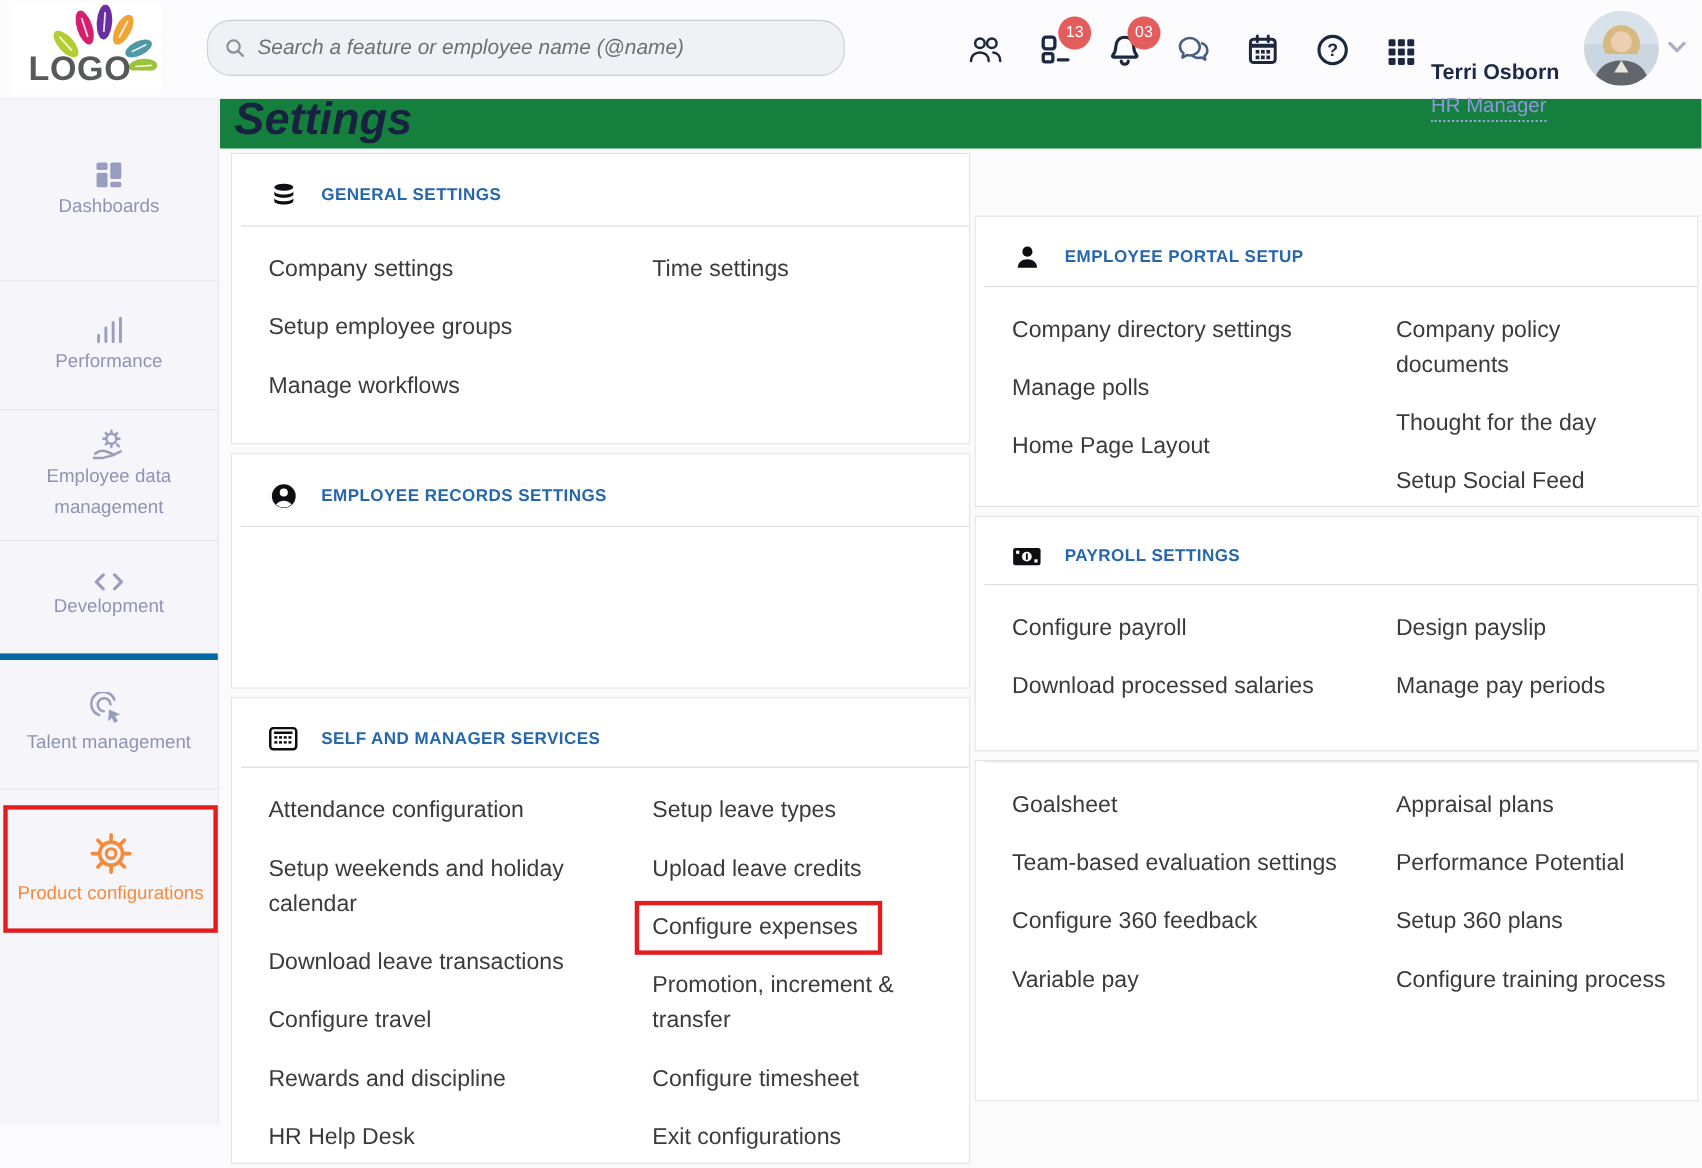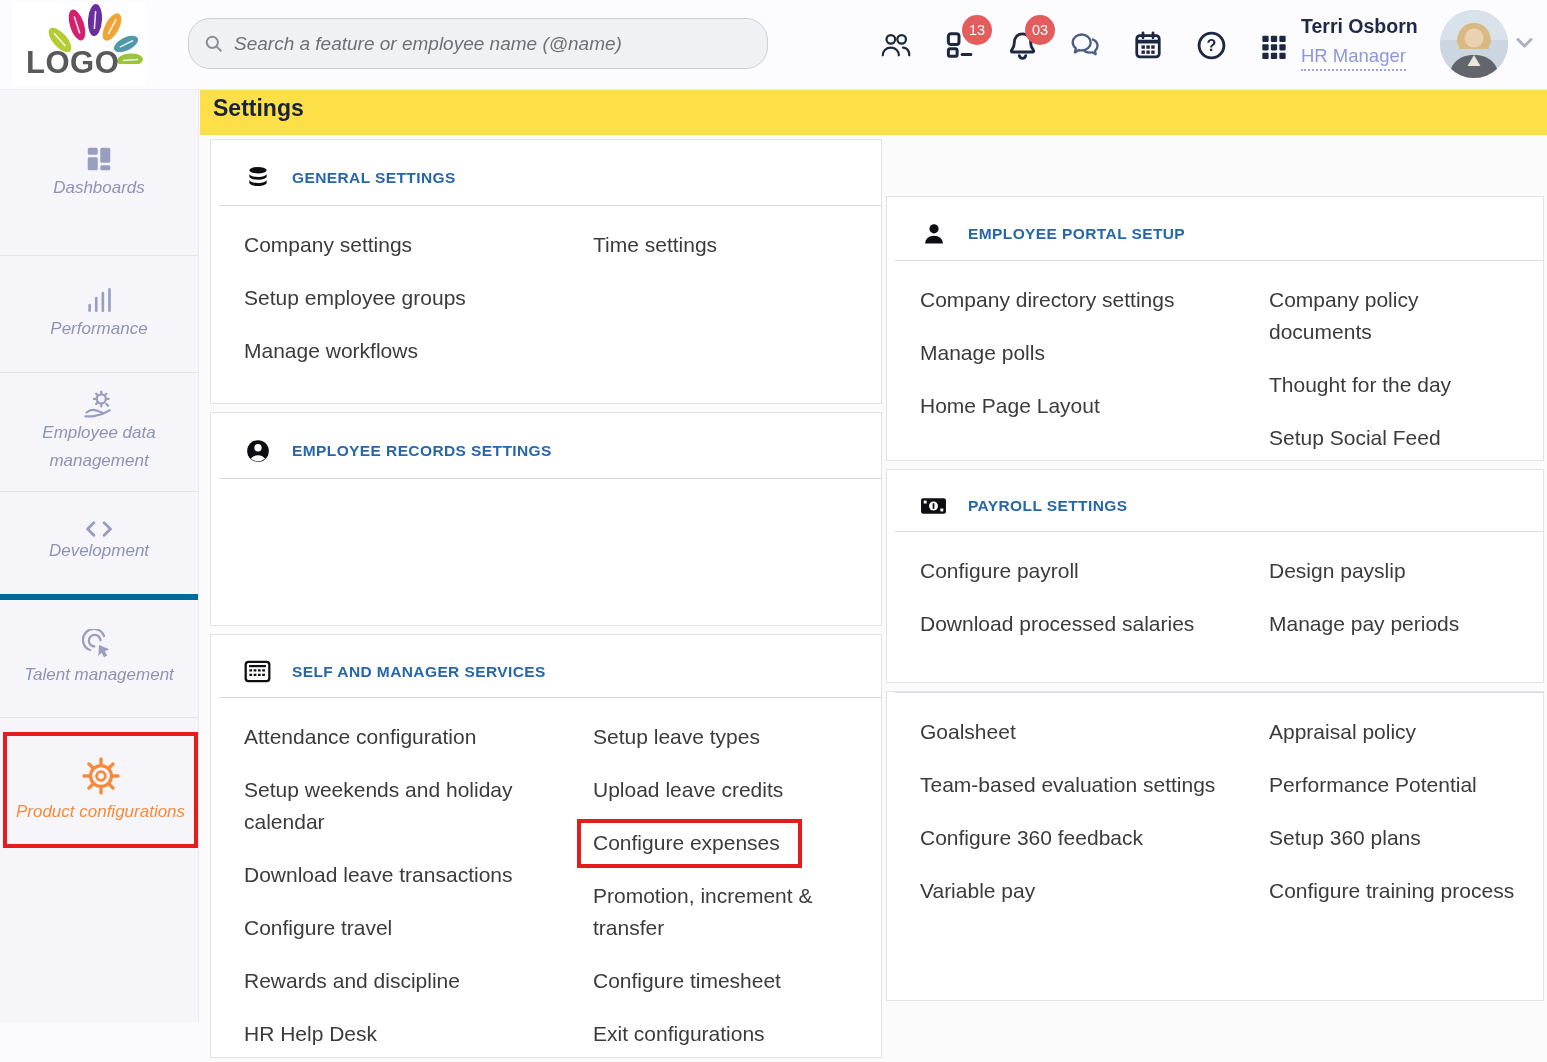--- a/index.html
+++ b/index.html
@@ -14,40 +14,40 @@
 
   .searchbar { position:absolute; left:188px; top:18px; width:580px; height:51px; background:#f0f1f4; border:1px solid #cbd0d6; border-radius:22px; display:flex; align-items:center; padding:0 15px; gap:10px; }
   .searchbar input { flex:1; border:none; outline:none; background:transparent; font-family:"Liberation Sans",sans-serif; font-style:italic; font-size:19px; color:#55585e; }
   .searchbar input::placeholder { color:#6d7177; opacity:1; }
 
   .icon-cluster { position:absolute; left:880px; top:0; height:90px; display:flex; align-items:center; gap:31px; }
   .tb-icon { position:relative; width:32px; height:32px; display:flex; align-items:center; justify-content:center; cursor:pointer; }
   .badge { position:absolute; top:-14px; right:-17px; width:30px; height:30px; border-radius:50%; background:#e35d5d; color:#fff; font-size:14.5px; font-weight:400; display:flex; align-items:center; justify-content:center; z-index:2; }
 
   .user-block { position:absolute; left:1301px; top:15px; }
-  .user-name { font-size:19.5px; font-weight:700; color:#1e2947; margin-bottom:7px; }
+  .user-name { font-size:19.5px; font-weight:700; color:#1e2947; margin-bottom:7px;margin-top:40px; }
   .user-role { display:inline-block; font-size:18.5px; color:#8d96de; border-bottom:2px dotted #9aa2e0; padding-bottom:2px; cursor:pointer; }
   .avatar { position:absolute; left:1440px; top:10px; width:68px; height:68px; border-radius:50%; overflow:hidden; cursor:pointer; background:#cdd7e1; }
   .tb-chevron { position:absolute; left:1516px; top:37px; cursor:pointer; }
 
   
   .sidebar { position:absolute; left:0; top:90px; width:199px; height:932px; background:#f6f6fa; border-right:1px solid #e9e9ef; }
   .sidebar ul { list-style:none; }
-  .sidebar-item { display:flex; flex-direction:column; align-items:center; justify-content:center; text-align:center; color:#8e93b4; font-size:17px; line-height:1.62; cursor:pointer; padding:0 6px;font-style:italic; }
+  .sidebar-item { display:flex; flex-direction:column; align-items:center; justify-content:center; text-align:center; color:#8e93b4; font-size:17px; line-height:1.62; cursor:pointer; padding:0 6px; }
   .sidebar-item:nth-child(1){ height:166px; border-bottom:1px solid #e4e4ea; }
   .sidebar-item:nth-child(2){ height:117px; border-bottom:1px solid #e4e4ea; }
   .sidebar-item:nth-child(3){ height:119px; border-bottom:1px solid #e4e4ea; }
   .sidebar-item:nth-child(4){ height:108px; border-bottom:6px solid #0369a1; }
   .sidebar-item:nth-child(5){ height:118px; border-bottom:1px solid #e4e4ea; }
   .sidebar-item.active { color:#f68a3c; }
   .sidebar-item.annotated { margin:14px 0 0 3px; width:calc(100% - 3px); height:116px; border:4px solid #e31d1d; }
 
   
   .main { position:absolute; left:200px; top:90px; width:1347px; height:972px; background:#fbfbfc; }
-  .page-title { margin:0; padding:0 0 9px 13px; font-size:23px; line-height:36px; font-weight:700; color:#182240; background:#fde047; }
+  .page-title { margin:0; padding:0 0 9px 13px; font-size:41px; line-height:36px; font-weight:700; color:#182240; background:#15803d;font-style:italic; }
   .cards { display:flex; gap:4px; padding:4px 0 0 10px; align-items:center; }
   .col { display:flex; flex-direction:column; gap:8px; }
   .col-left { width:672px; }
   .col-right { width:658px; }
 
   .card { background:#fff; border:1px solid #e3e3e7; width:100%; overflow:hidden; }
   [data-name="card-general-settings"]          { height:265px; }
   [data-name="card-employee-portal-setup"]     { height:265px; }
   [data-name="card-employee-records-settings"] { height:214px; }
   [data-name="card-payroll-settings"]          { height:214px; }
@@ -406,21 +406,21 @@
         <section class="card" data-name="card-performance-management">
           <div class="card-divider" data-name="card-divider"></div>
           <div class="card-body" data-name="card-body">
             <div class="card-col" data-name="card-column">
               <div class="card-item" data-name="card-item"><span class="item-link" data-name="settings-link-goalsheet">Goalsheet</span></div>
               <div class="card-item" data-name="card-item"><span class="item-link" data-name="settings-link-team-based-evaluation-settings">Team-based evaluation settings</span></div>
               <div class="card-item" data-name="card-item"><span class="item-link" data-name="settings-link-configure-360-feedback">Configure 360 feedback</span></div>
               <div class="card-item" data-name="card-item"><span class="item-link" data-name="settings-link-variable-pay">Variable pay</span></div>
             </div>
             <div class="card-col" data-name="card-column">
-              <div class="card-item" data-name="card-item"><span class="item-link" data-name="settings-link-appraisal-plans">Appraisal policy</span></div>
+              <div class="card-item" data-name="card-item"><span class="item-link" data-name="settings-link-appraisal-plans">Appraisal plans</span></div>
               <div class="card-item" data-name="card-item"><span class="item-link" data-name="settings-link-performance-potential">Performance Potential</span></div>
               <div class="card-item" data-name="card-item"><span class="item-link" data-name="settings-link-setup-360-plans">Setup 360 plans</span></div>
               <div class="card-item" data-name="card-item"><span class="item-link" data-name="settings-link-configure-training-process">Configure training process</span></div>
             </div>
           </div>
         </section>
       </div>
   </div>
 </main>
 

